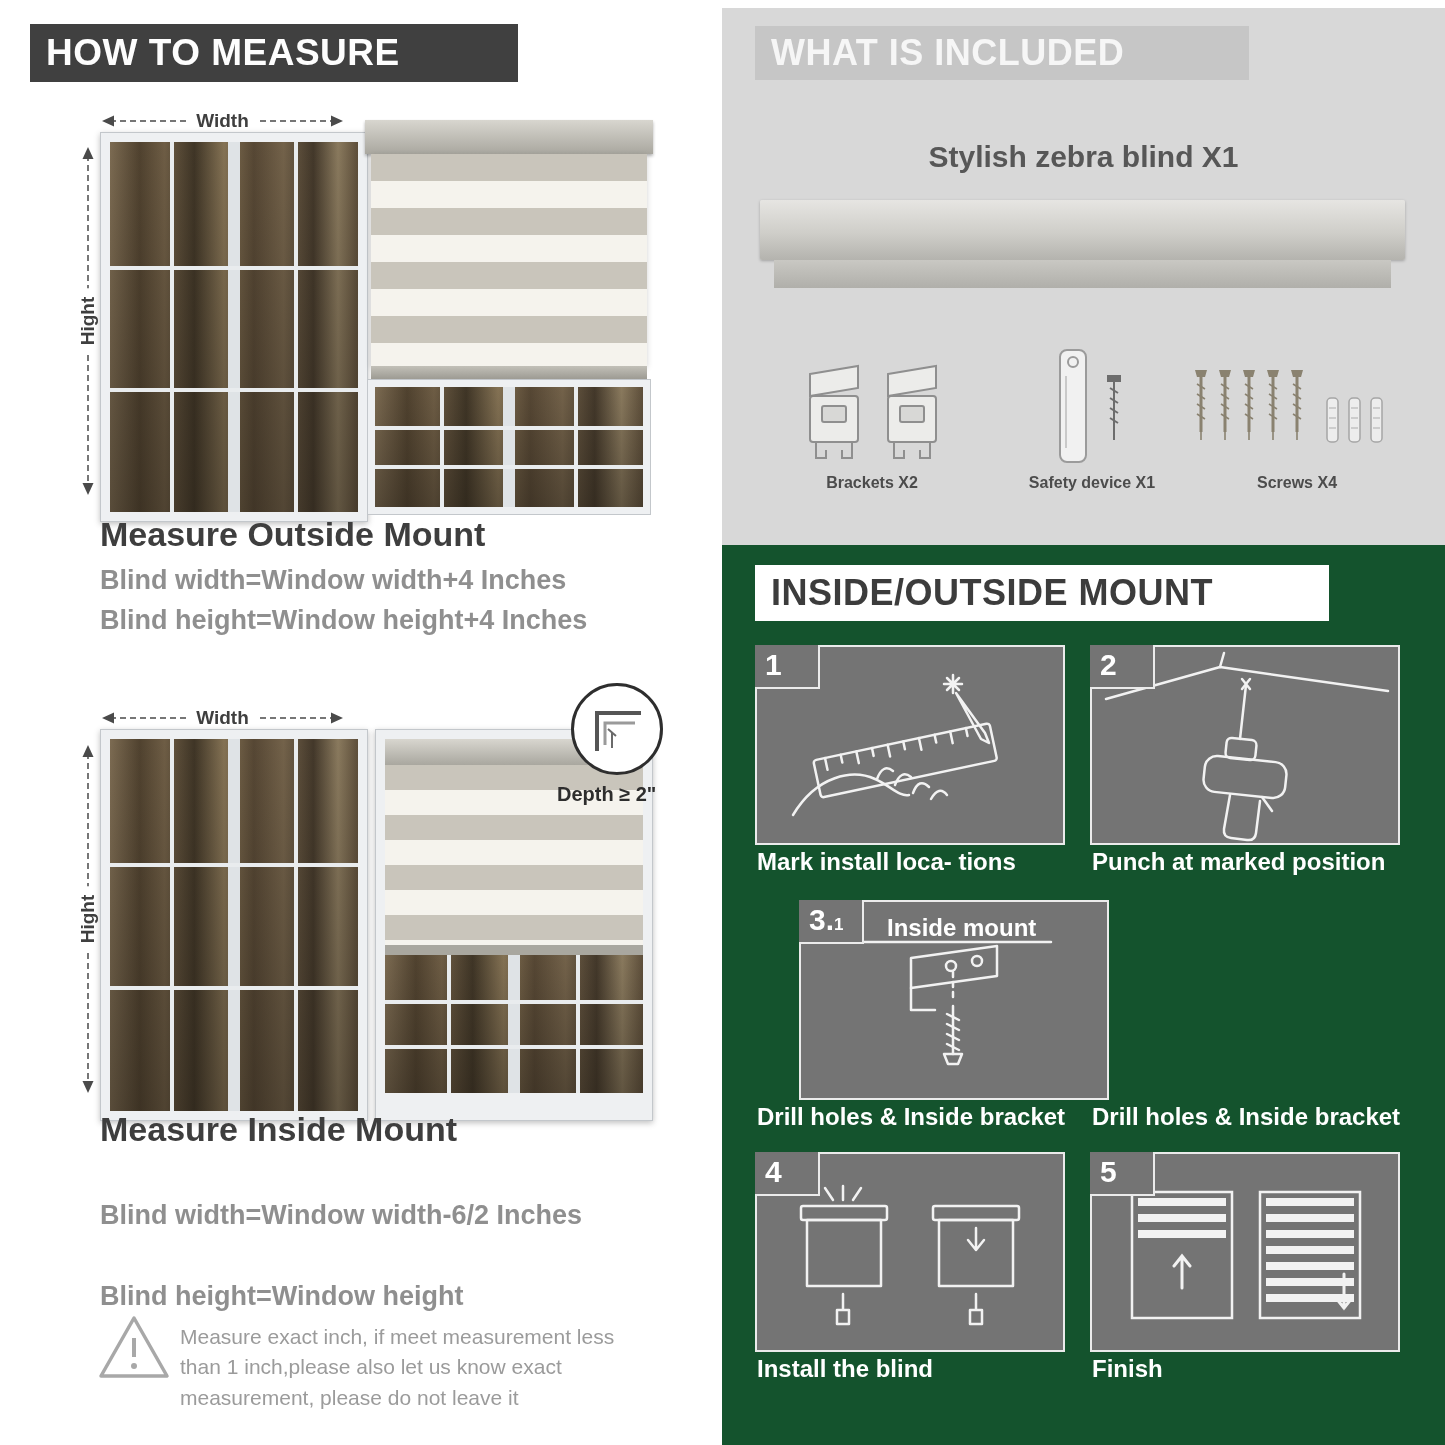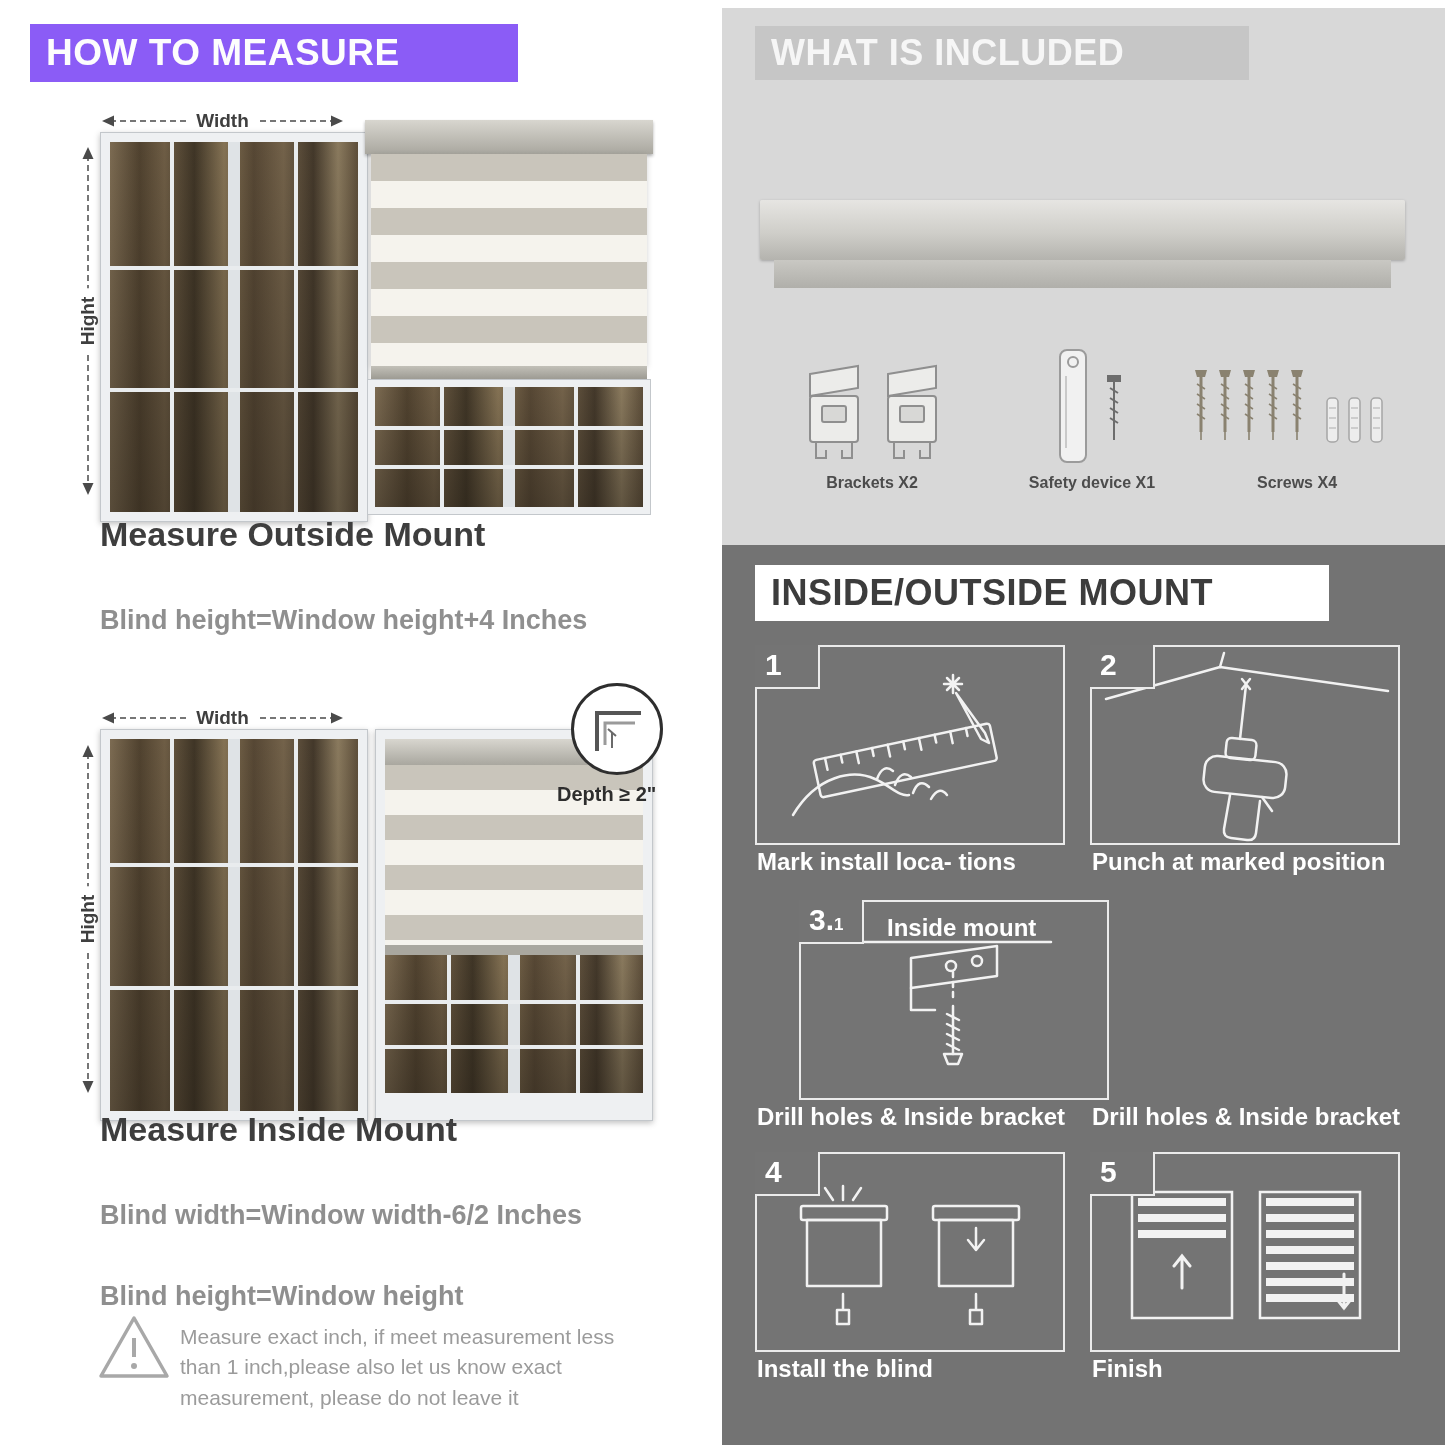--- a/index.html
+++ b/index.html
@@ -1,20 +1,20 @@
 <!DOCTYPE html>
 <html><head>
 <meta charset="utf-8">
 <style>
   html,body{margin:0;padding:0;}
   body{width:1445px;height:1445px;background:#ffffff;font-family:"Liberation Sans","DejaVu Sans",sans-serif;}
   .page{position:relative;width:1445px;height:1445px;overflow:hidden;background:#ffffff;}
 
   
-  .howto-banner{position:absolute;left:30px;top:24px;width:472px;height:58px;background:#8b5cf6;
+  .howto-banner{position:absolute;left:30px;top:24px;width:472px;height:58px;background:#404040;
     color:#fdfdfd;font-size:37px;font-weight:700;line-height:58px;padding-left:16px;letter-spacing:.5px;}
   .diagram{position:absolute;}
   .harrow{position:absolute;height:22px;}
   .varrow{position:absolute;width:22px;}
   .arrow-label{position:absolute;background:#ffffff;padding:0 8px;font-size:19px;font-weight:700;color:#3f3f3f;white-space:nowrap;}
   .harrow .arrow-label{left:50%;top:50%;transform:translate(-50%,-50%);}
   .vlabel{left:50%;top:50%;transform:translate(-50%,-50%) rotate(-90deg);}
 
   .window{position:absolute;background:#eef0f2;border:1px solid #c3c7cb;box-shadow:0 2px 6px rgba(0,0,0,.25);padding:9px;}
   .window-inner{position:relative;width:100%;height:100%;background:
@@ -52,21 +52,21 @@
   .product-title{position:absolute;left:0;top:132px;width:100%;text-align:center;color:#575757;font-size:30px;font-weight:700;}
   .cassette-main{position:absolute;left:38px;top:192px;width:645px;height:60px;border-radius:2px;
     background:linear-gradient(180deg,#e6e5e2 0%,#cfcec9 55%,#b4b3ae 100%);box-shadow:0 1px 3px rgba(0,0,0,.25);}
   .cassette-valance{position:absolute;left:52px;top:252px;width:617px;height:28px;
     background:linear-gradient(180deg,#c9c8c3,#b0afaa);}
   .item-group{position:absolute;top:330px;text-align:center;}
   .item-icons{height:132px;display:flex;align-items:flex-end;justify-content:center;gap:12px;}
   .item-label{margin-top:4px;color:#4c4c4c;font-size:16px;font-weight:700;white-space:nowrap;}
 
   
-  .mount-section{position:absolute;left:722px;top:545px;width:723px;height:900px;background:#737373;}
+  .mount-section{position:absolute;left:722px;top:545px;width:723px;height:900px;background:#14532d;}
   .mount-banner{position:absolute;left:33px;top:20px;width:558px;height:56px;background:#ffffff;
     color:#3c3c3c;font-size:36px;font-weight:700;line-height:56px;padding-left:16px;letter-spacing:.5px;}
   .panel{position:absolute;width:310px;height:200px;border:2px solid #ebebeb;background:#747474;box-sizing:border-box;}
   .panel svg{position:absolute;left:0;top:0;width:100%;height:100%;}
   .panel-num{position:absolute;top:-2px;left:-2px;min-width:40px;padding:3px 13px 5px 10px;background:#747474;
     color:#ffffff;font-size:30px;font-weight:700;border-right:2px solid #ebebeb;border-bottom:2px solid #ebebeb;}
   .panel-num .sub{font-size:17px;font-weight:700;}
   .panel-title{position:absolute;top:12px;left:86px;color:#ffffff;font-size:24px;font-weight:700;white-space:nowrap;}
   .panel-caption{position:absolute;width:345px;color:#ffffff;font-size:24px;font-weight:700;white-space:nowrap;}
 </style>
@@ -105,20 +105,21 @@
       <div class="blind-rail"></div>
       <div class="blind-window" style="height:120px;">
         <div class="window-inner">
           <div class="window-grid"></div>
         </div>
       </div>
     </div>
   </div>
 
   <div class="h-dark" style="left:100px;top:515px;">Measure Outside Mount</div>
+  <div class="line-gray" style="left:100px;top:565px;">Blind width=Window width+4 Inches</div>
   <div class="line-gray" style="left:100px;top:605px;">Blind height=Window height+4 Inches</div>
 
   <div class="diagram" style="left:35px;top:695px;width:650px;height:415px;">
     <div class="harrow" style="left:65px;top:12px;width:245px;">
       <svg width="245" height="22" viewBox="0 0 245 22">
         <line x1="10" y1="11" x2="235" y2="11" stroke="#4a4a4a" stroke-width="1.5" stroke-dasharray="6 4"></line>
         <path d="M2,11 L14,5.5 L14,16.5 Z" fill="#4a4a4a"></path>
         <path d="M243,11 L231,5.5 L231,16.5 Z" fill="#4a4a4a"></path>
       </svg>
       <span class="arrow-label">Width</span>
@@ -164,20 +165,21 @@
     <svg width="78" height="76" viewBox="0 0 78 76">
       <path d="M39,8 L72,66 L6,66 Z" fill="none" stroke="#a8a8a8" stroke-width="3.5" stroke-linejoin="round"></path>
       <line x1="39" y1="28" x2="39" y2="47" stroke="#a8a8a8" stroke-width="4"></line>
       <circle cx="39" cy="56" r="3" fill="#a8a8a8"></circle>
     </svg>
   </div>
   <div class="warn-text">Measure exact inch, if meet measurement less than 1 inch,please also let us know exact measurement, please do not leave it</div>
 
   <div class="included-section">
     <div class="included-banner">WHAT IS INCLUDED</div>
+    <div class="product-title">Stylish zebra blind X1</div>
     <div class="cassette-main"></div>
     <div class="cassette-valance"></div>
 
     <div class="item-group" style="left:40px;width:220px;">
       <div class="item-icons">
         <svg width="66" height="112" viewBox="0 0 66 112">
           <g fill="#ececea" stroke="#8f8f8f" stroke-width="2">
             <path d="M10,16 L58,8 L58,30 L10,38 Z"></path>
             <rect x="10" y="38" width="48" height="46" rx="3"></rect>
             <rect x="22" y="48" width="24" height="16" rx="2" fill="#d8d8d6"></rect>

